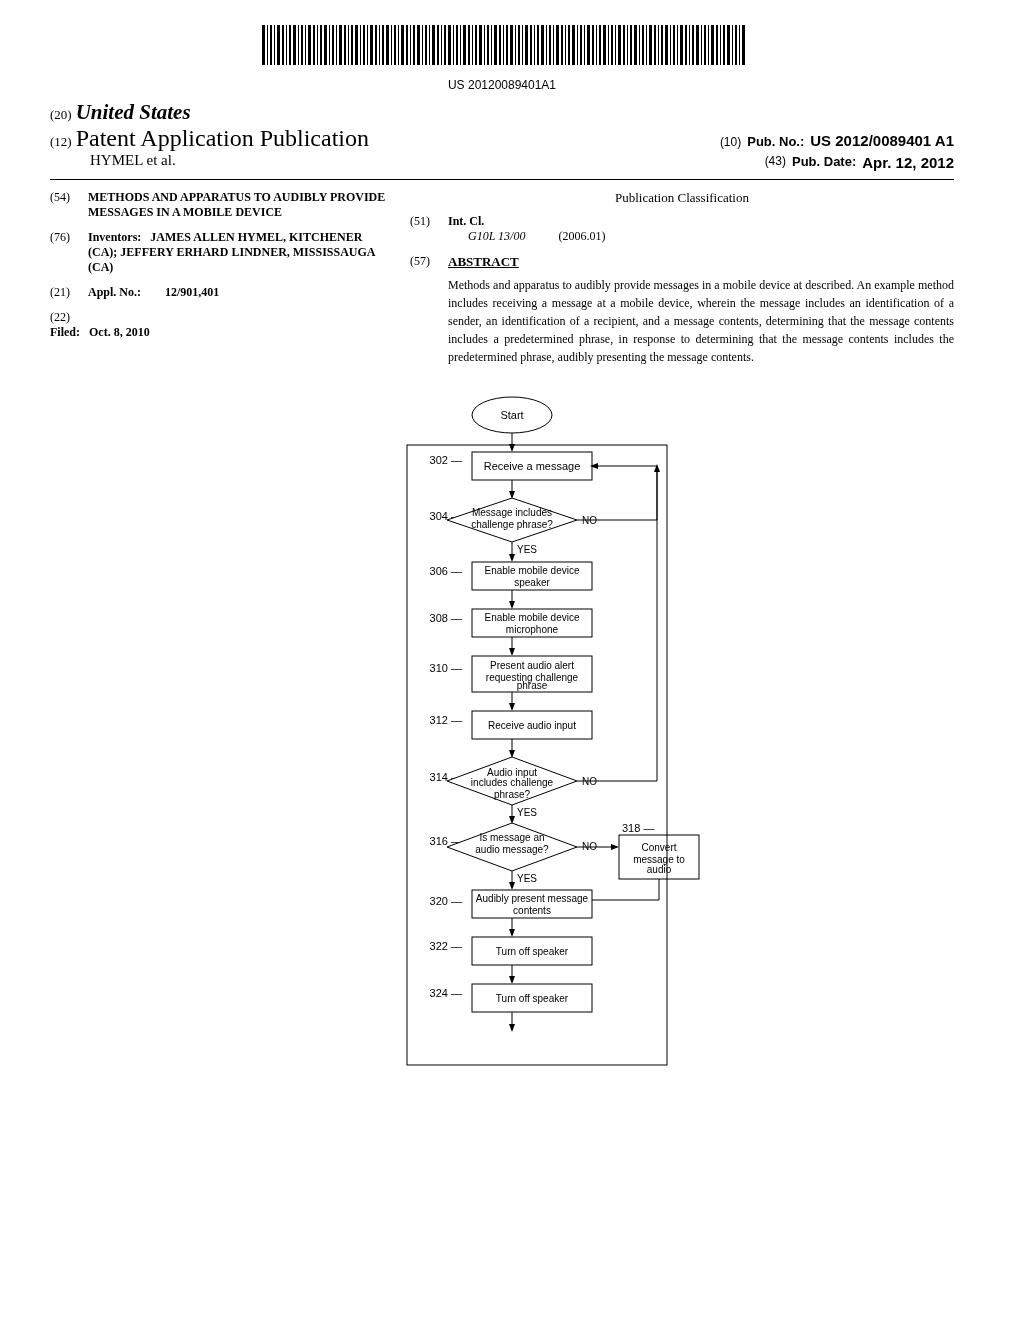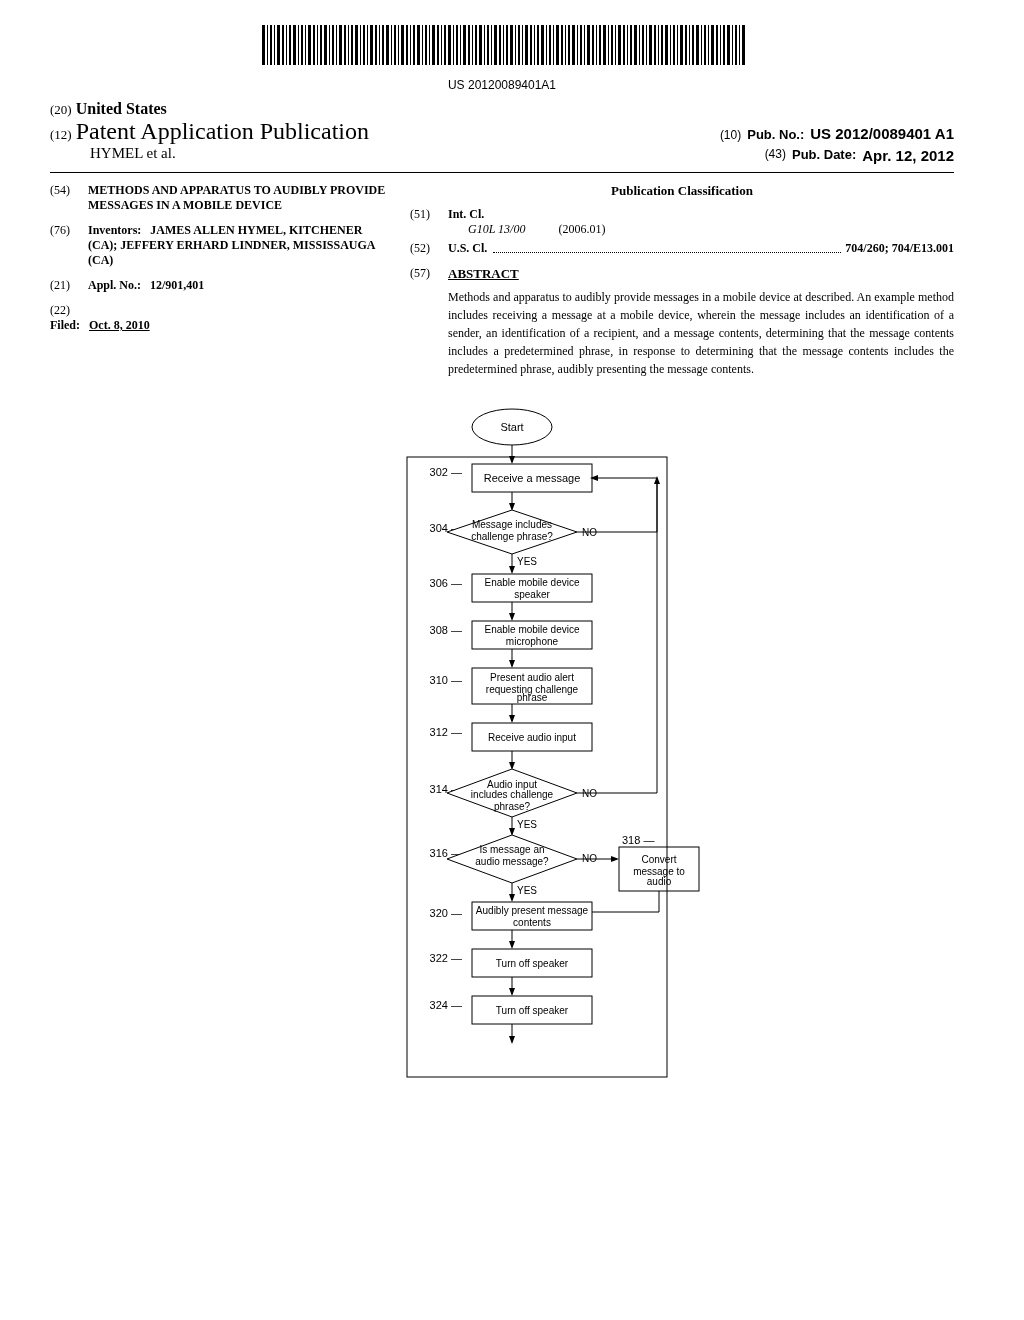--- a/index.html
+++ b/index.html
@@ -79,21 +79,21 @@
     .field-label {
       font-weight: bold;
       margin-right: 6px;
       font-size: 12px;
     }
     .bold-text { font-weight: bold; }
 
     
     .pub-class-title {
       text-align: center;
-      font-weight: bold;
+      font-weight: normal;
       font-size: 13px;
       margin-bottom: 8px;
     }
     .class-row {
       display: flex;
       margin-bottom: 4px;
       font-size: 12px;
     }
     .class-num {
       min-width: 38px;
@@ -262,21 +262,21 @@
         <rect x="487" y="5" width="1" height="40"></rect>
         <rect x="490" y="5" width="3" height="40"></rect>
       </g>
     </svg>
   </div>
   <div class="pub-number">US 20120089401A1</div>
 
   <div class="header-section">
     <div style="display:flex; align-items:baseline; gap:4px;">
       <span style="font-size:13px;">(20)</span>
-      <span style="font-size:16px; font-weight:bold;">United States</span>
+      <span style="font-size:21px; font-weight:bold;font-style:italic;">United States</span>
     </div>
     <div class="patent-line" style="display:flex; align-items:baseline; gap:20px;">
       <div style="display:flex; align-items:baseline; gap:4px;">
         <span style="font-size:13px;">(12)</span>
         <span style="font-size:24px; font-weight:normal;">Patent Application Publication</span>
       </div>
       <div style="display:flex; align-items:baseline; gap:6px; margin-left:auto;">
         <span style="font-size:12px; font-family:Arial,sans-serif;">(10)</span>
         <span style="font-size:13px; font-family:Arial,sans-serif; font-weight:bold;">Pub. No.:</span>
         <span style="font-size:15px; font-weight:bold; font-family:Arial,sans-serif;">US 2012/0089401 A1</span>
@@ -308,51 +308,45 @@
         <div>
           <span class="field-label">Inventors:</span>
           <span style="font-weight:bold;">JAMES ALLEN HYMEL, KITCHENER (CA); JEFFERY ERHARD LINDNER, MISSISSAUGA (CA)</span>
         </div>
       </div>
 
       <div class="field-row" style="margin-top:10px;">
         <span class="field-num">(21)</span>
         <div>
           <span class="field-label">Appl. No.:</span>
-          <span style="font-weight:bold;">12/901,401</span>
+          <span style="font-weight:bold;margin-left:15px;">12/901,401</span>
         </div>
       </div>
 
       <div class="field-row" style="margin-top:10px;flex-direction:column;">
         <span class="field-num">(22)</span>
         <div>
           <span class="field-label">Filed:</span>
-          <span style="font-weight:bold;text-decoration:underline;">Oct. 8, 2010</span>
+          <span style="font-weight:bold;">Oct. 8, 2010</span>
         </div>
       </div>
     </div>
 
     <div class="right-col">
       <div class="pub-class-title">Publication Classification</div>
 
       <div class="class-row">
         <span class="class-num">(51)</span>
         <div>
           <span class="field-label">Int. Cl.</span><br>
           <span style="padding-left:20px; font-style:italic;">G10L 13/00</span>
           <span style="margin-left:30px;">(2006.01)</span>
         </div>
       </div>
 
-      <div class="class-row" style="margin-top:4px;">
-        <span class="class-num">(52)</span>
-        <span class="field-label">U.S. Cl.</span>
-        <span style="flex:1; border-bottom:1px dotted #000; margin-bottom:3px; margin-right:4px;"></span>
-        <span style="font-weight:bold;">704/260; 704/E13.001</span>
-      </div>
 
       <div class="class-row" style="margin-top:10px;">
         <span class="class-num">(57)</span>
         <div style="text-align:center; width:100%;">
           <div class="abstract-title">ABSTRACT</div>
           <div class="abstract-text">Methods and apparatus to audibly provide messages in a mobile device at described. An example method includes receiving a message at a mobile device, wherein the message includes an identification of a sender, an identification of a recipient, and a message contents, determining that the message contents includes a predetermined phrase, in response to determining that the message contents includes the predetermined phrase, audibly presenting the message contents.</div>
         </div>
       </div>
     </div>
   </div>

